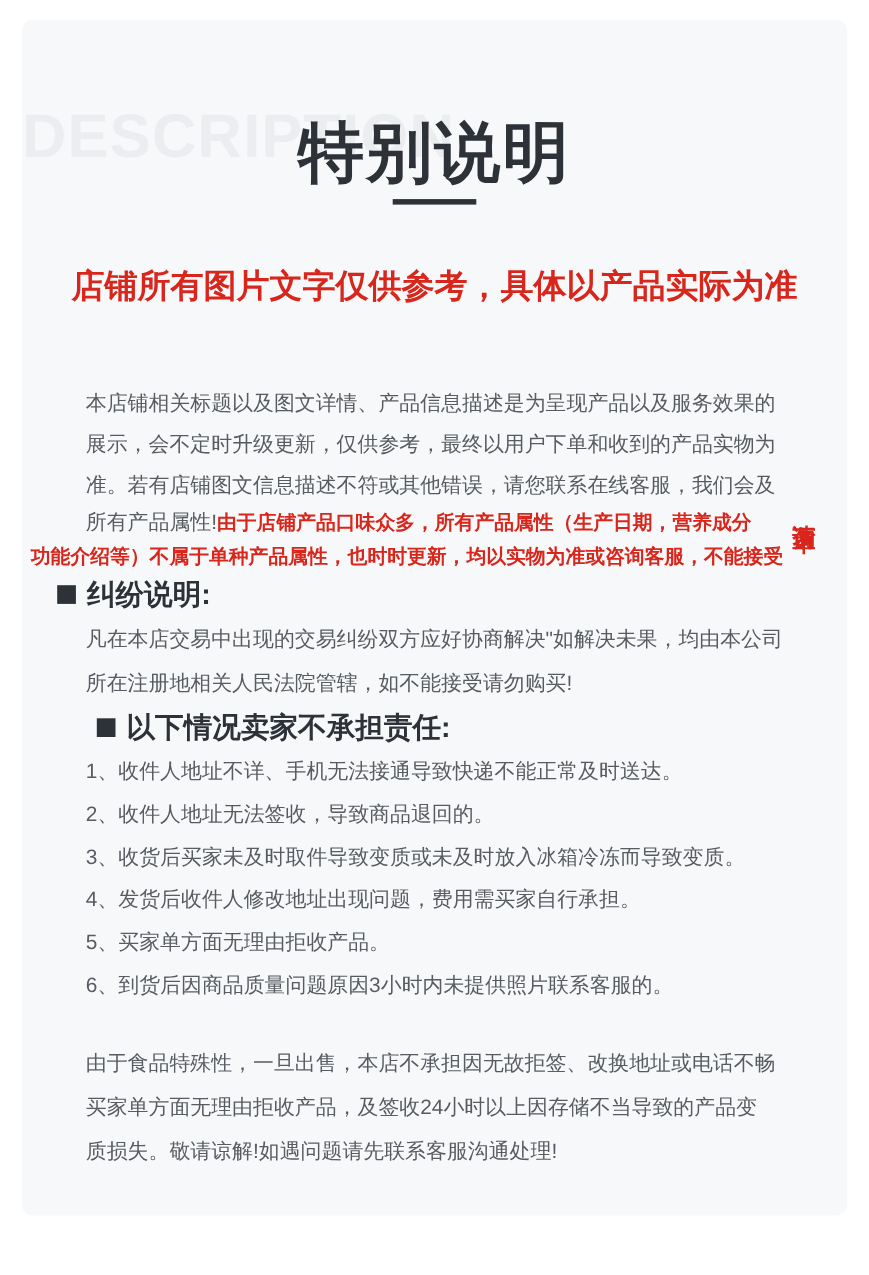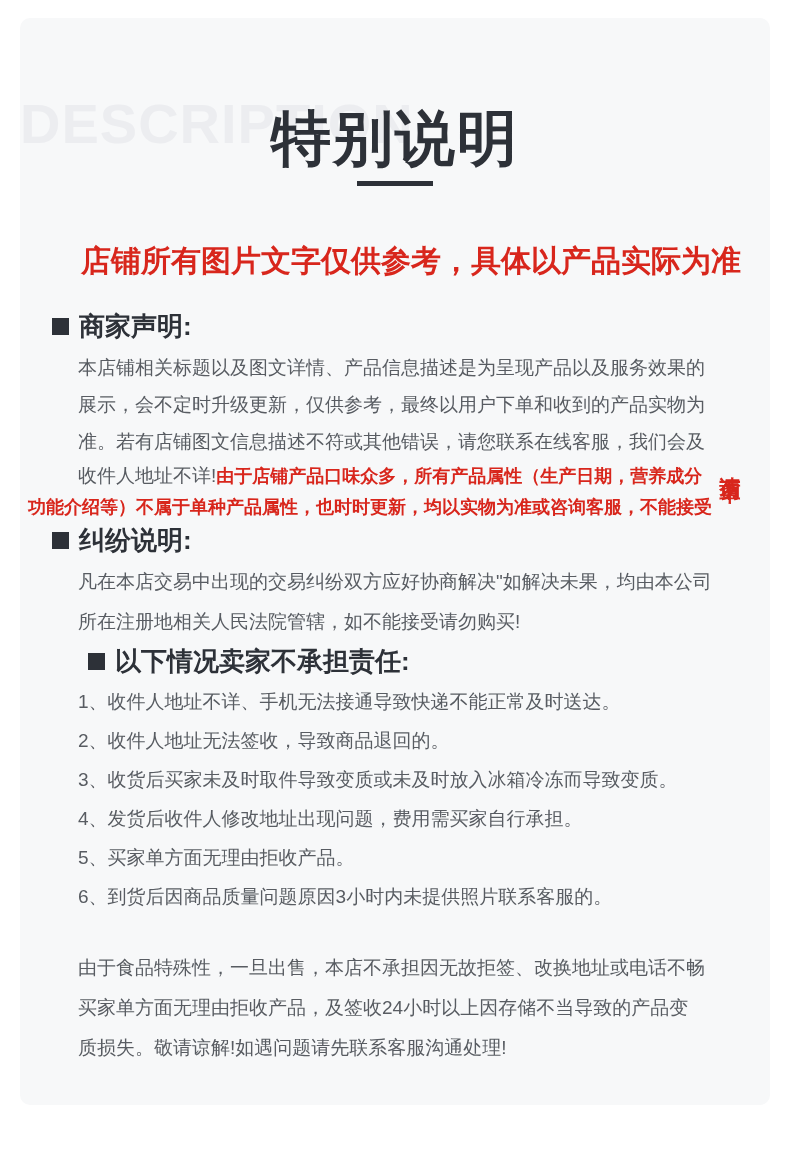--- a/index.html
+++ b/index.html
@@ -30,21 +30,21 @@
     color: #2d3138; line-height: 62px;
     z-index: 1; letter-spacing: 2px;
   }
   .title-underline {
     position: absolute; top: 163px; left: 50%;
     margin-left: -38px;
     width: 76px; height: 5px;
     background: #2d3138; z-index: 1;
   }
   .notice {
-    position: absolute; top: 226px; left: 16px;
+    position: absolute; top: 226px; left: 0;
     width: 100%; text-align: center;
     font-size: 30px; font-weight: 700;
     color: #d8261c; line-height: 34px;
   }
   .sec-heading {
     position: absolute; left: 32px;
     font-size: 26px; font-weight: 700;
     color: #2d3138; line-height: 36px;
     display: flex; align-items: center;
   }
@@ -94,30 +94,26 @@
 <body>
 
 <div class="card">
 
   <div class="watermark">DESCRIPTION</div>
   <div class="title">特别说明</div>
   <div class="title-underline"></div>
 
   <div class="notice">店铺所有图片文字仅供参考，具体以产品实际为准</div>
 
-  <div class="sec-heading heading-merchant">
-    <span class="bullet"></span>
-    <span>商家声明:</span>
-  </div>
 
   <div class="body-text merchant-body">
     <div class="bline">本店铺相关标题以及图文详情、产品信息描述是为呈现产品以及服务效果的</div>
     <div class="bline">展示，会不定时升级更新，仅供参考，最终以用户下单和收到的产品实物为</div>
     <div class="bline">准。若有店铺图文信息描述不符或其他错误，请您联系在线客服，我们会及</div>
-    <div class="bline-mixed"><span>收件人地址不详!</span><span class="red-inline">由于店铺产品口味众多，所有产品属性（生产日期，营养成分</span></div>
+    <div class="bline-mixed"><span>所有产品属性!</span><span class="red-inline">由于店铺产品口味众多，所有产品属性（生产日期，营养成分</span></div>
     <div class="bline-overflow">功能介绍等）不属于单种产品属性，也时时更新，均以实物为准或咨询客服，不能接受</div>
   </div>
 
   <div class="side-note">请勿下单</div>
 
   <div class="sec-heading heading-dispute">
     <span class="bullet"></span>
     <span>纠纷说明:</span>
   </div>
 

